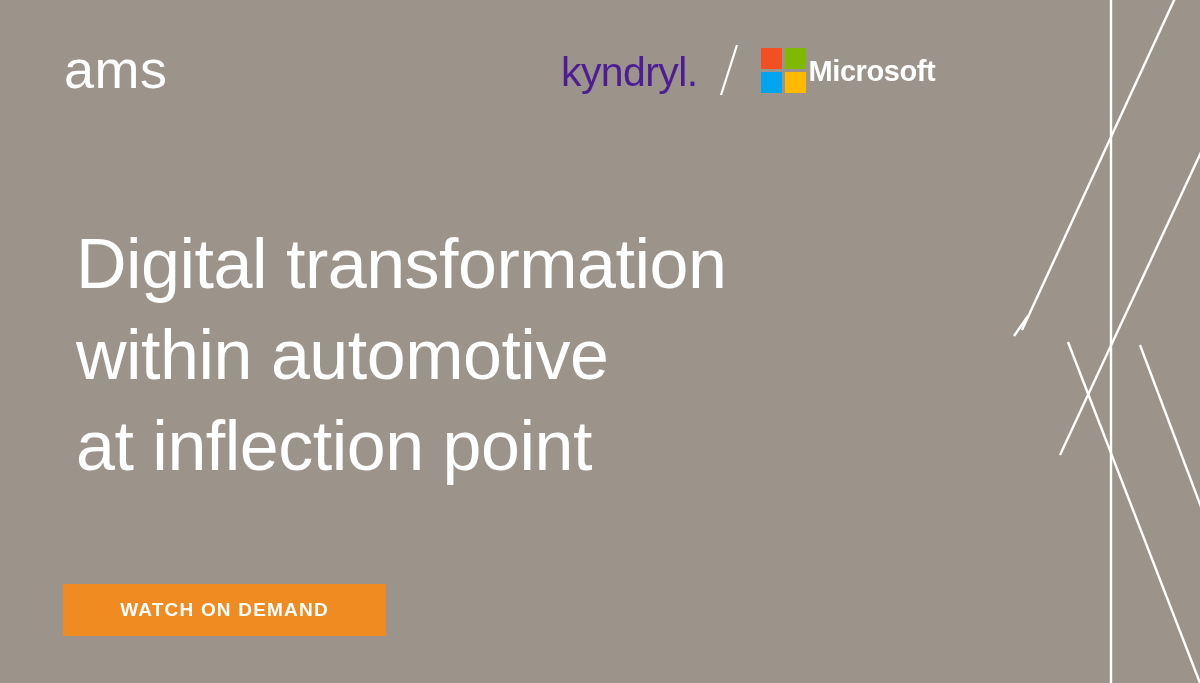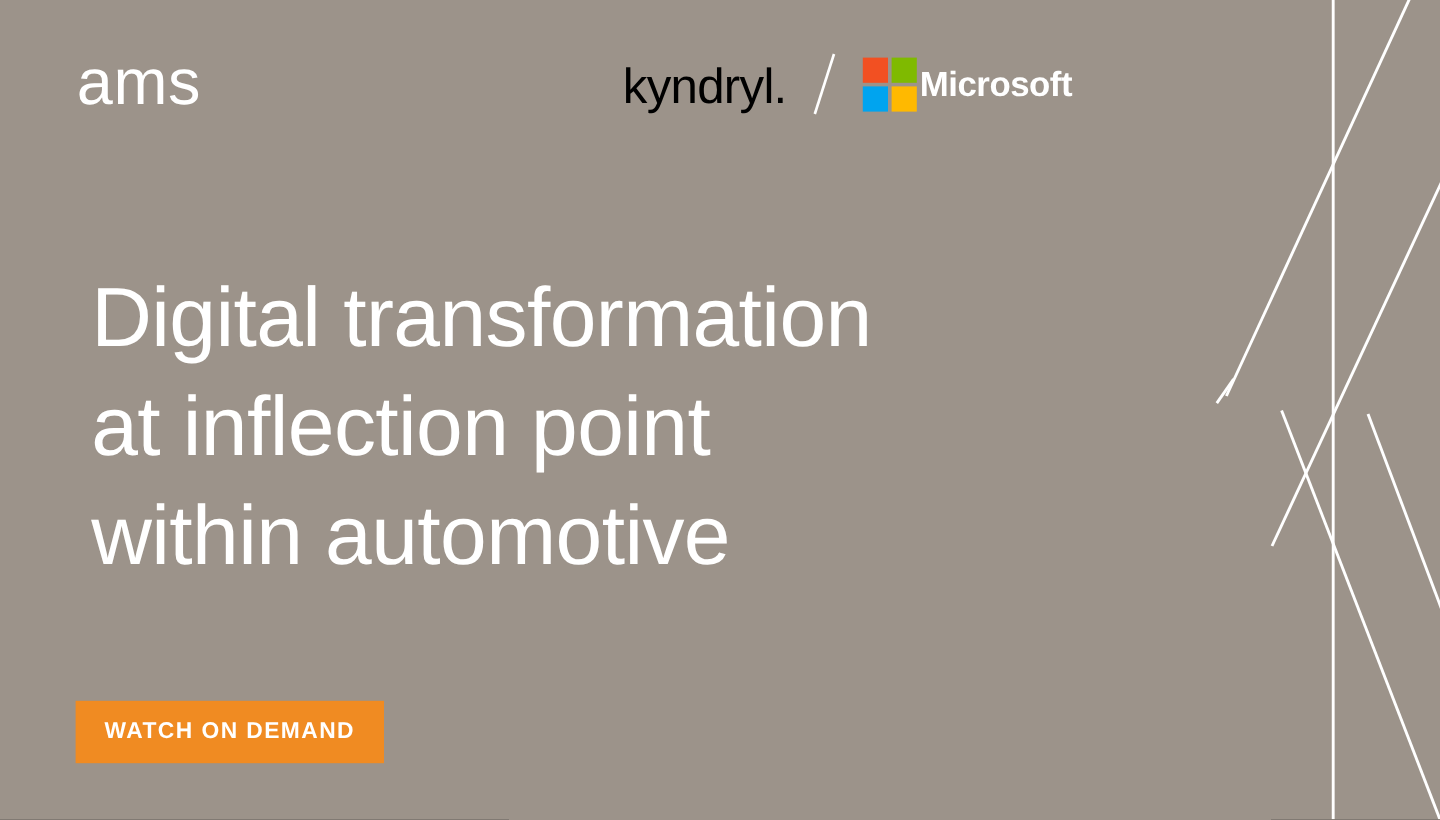--- a/index.html
+++ b/index.html
@@ -55,24 +55,25 @@
     top: 40px;
     display: flex;
     align-items: center;
     height: 60px;
   }
 
   .kyndryl-logo {
     font-size: 41px;
     line-height: 41px;
     font-weight: 300;
-    color: #000000;
+    color: #4c1d95;
     letter-spacing: -0.6px;
     position: relative;
     top: 2px;
+    margin-left: 42px;
   }
   .kyndryl-logo .k-dot {
     font-size: 41px;
   }
 
   .lockup-slash {
     width: 30px;
     height: 56px;
     margin: 0 6px 0 18px;
     flex: none;
@@ -114,21 +115,21 @@
     letter-spacing: -0.5px;
     margin-left: 12px;
   }
   .headline .hl-line { display: block; white-space: nowrap; }
 
   
   .cta-button {
     position: absolute;
     left: 63px;
     top: 584px;
-    width: 257px;
+    width: 323px;
     height: 52px;
     background: #f08b22;
     border: none;
     color: #ffffff;
     font-family: "Liberation Sans", sans-serif;
     font-size: 19px;
     font-weight: bold;
     letter-spacing: 1.2px;
     text-align: center;
     line-height: 52px;
@@ -178,19 +179,19 @@
         <div class="ms-sq" style="background:#ffb900"></div>
       </div>
 
       <span class="ms-word">Microsoft</span>
 
     </div>
   </div>
 
   <h1 class="headline">
     <span class="hl-line">Digital transformation</span>
+    <span class="hl-line">within automotive</span>
     <span class="hl-line">at inflection point</span>
-    <span class="hl-line">within automotive</span>
   </h1>
 
   <button class="cta-button">WATCH ON DEMAND</button>
 
 </div>
 
 </body></html>

